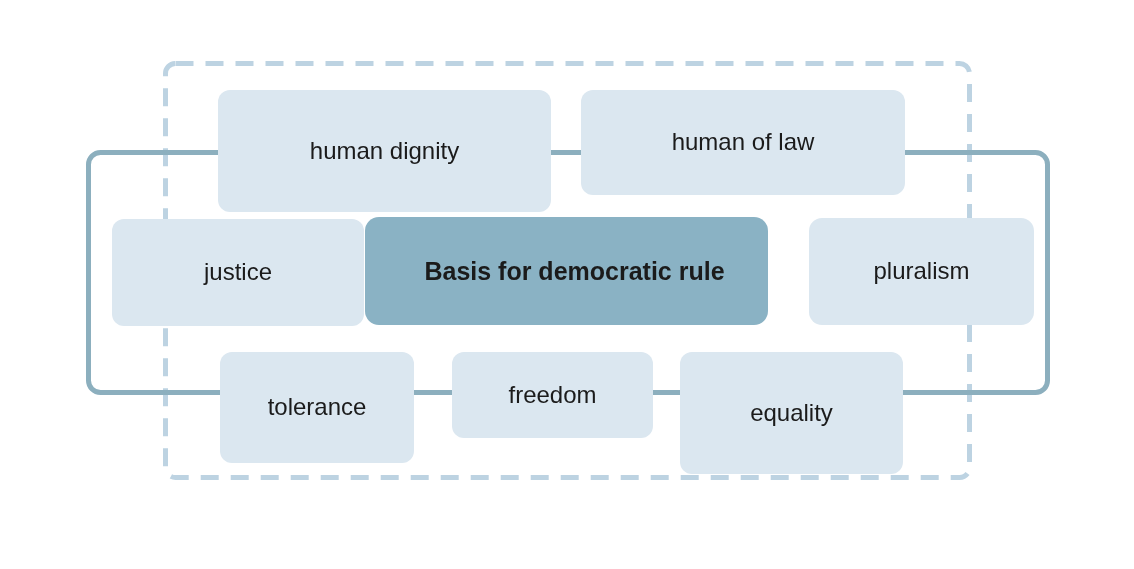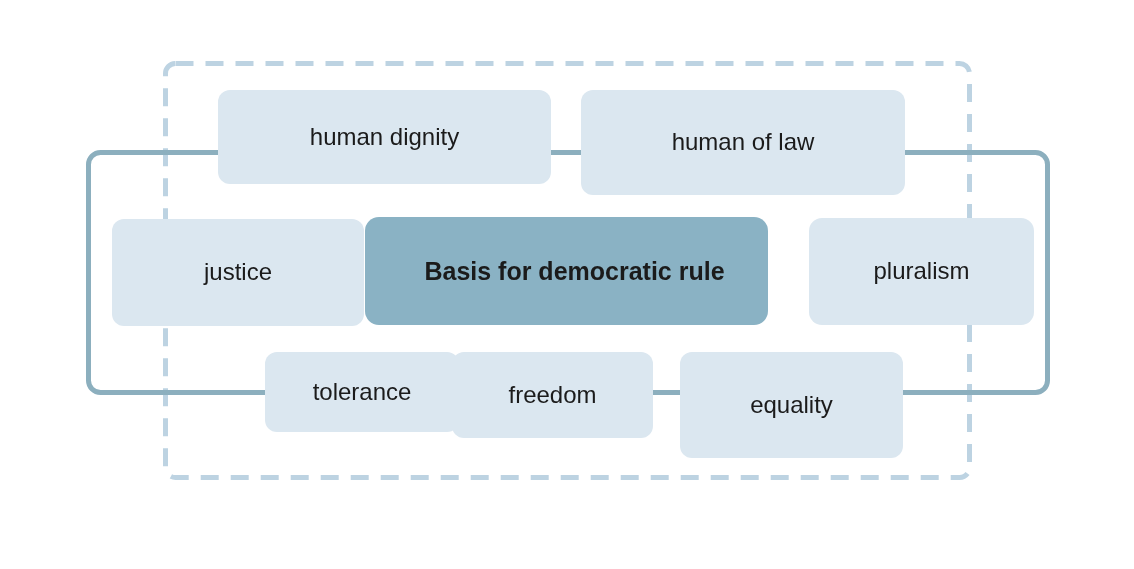--- a/index.html
+++ b/index.html
@@ -36,28 +36,28 @@
     line-height: 1.2;
     text-align: center;
   }
   .node--center {
     background: #8ab2c4;
     border-radius: 14px;
     font-weight: bold;
     font-size: 25px;
   }
   
-  .n-human-dignity { left: 218px; top: 90px;  width: 333px; height: 94px; }
+  .n-human-dignity { left: 218px; top: 90px;  width: 333px; height: 122px; }
   .n-rule-of-law   { left: 581px; top: 90px;  width: 324px; height: 105px; }
   .n-justice       { left: 112px; top: 219px; width: 252px; height: 107px; }
   .n-center        { left: 365px; top: 217px; width: 387px; height: 108px; padding-left: 16px; }
   .n-pluralism     { left: 809px; top: 218px; width: 225px; height: 107px; border-radius: 13px; }
-  .n-tolerance     { left: 220px; top: 352px; width: 194px; height: 80px; margin-left: 45px; }
+  .n-tolerance     { left: 220px; top: 352px; width: 194px; height: 111px; }
   .n-freedom       { left: 452px; top: 352px; width: 201px; height: 86px; }
-  .n-equality      { left: 680px; top: 352px; width: 223px; height: 106px; }
+  .n-equality      { left: 680px; top: 352px; width: 223px; height: 122px; }
 </style>
 </head>
 <body>
 
 <div class="canvas">
 
   <svg class="frames" viewBox="0 0 1134 569" xmlns="http://www.w3.org/2000/svg" aria-hidden="true">
     <rect x="165.5" y="63.5" width="804" height="414" rx="10" fill="none" stroke="#bdd3e2" stroke-width="5" stroke-dasharray="18 12"></rect>
     <rect x="88.5" y="152.5" width="959" height="240" rx="12" fill="none" stroke="#8cafbe" stroke-width="5"></rect>
   </svg>

